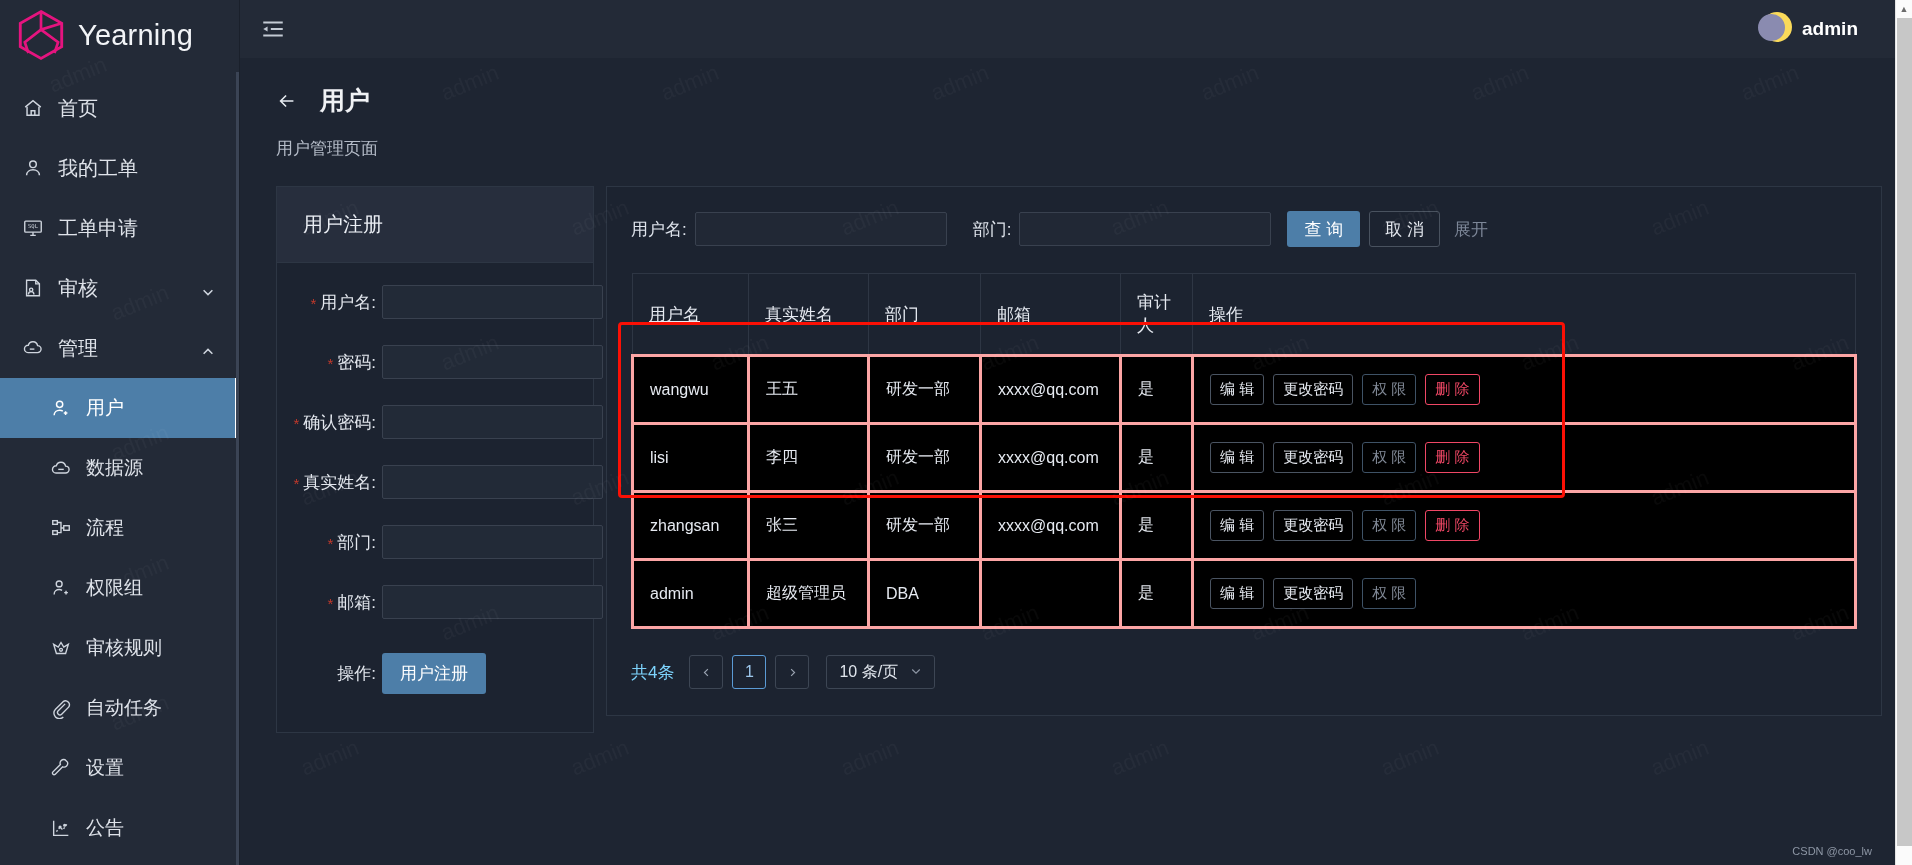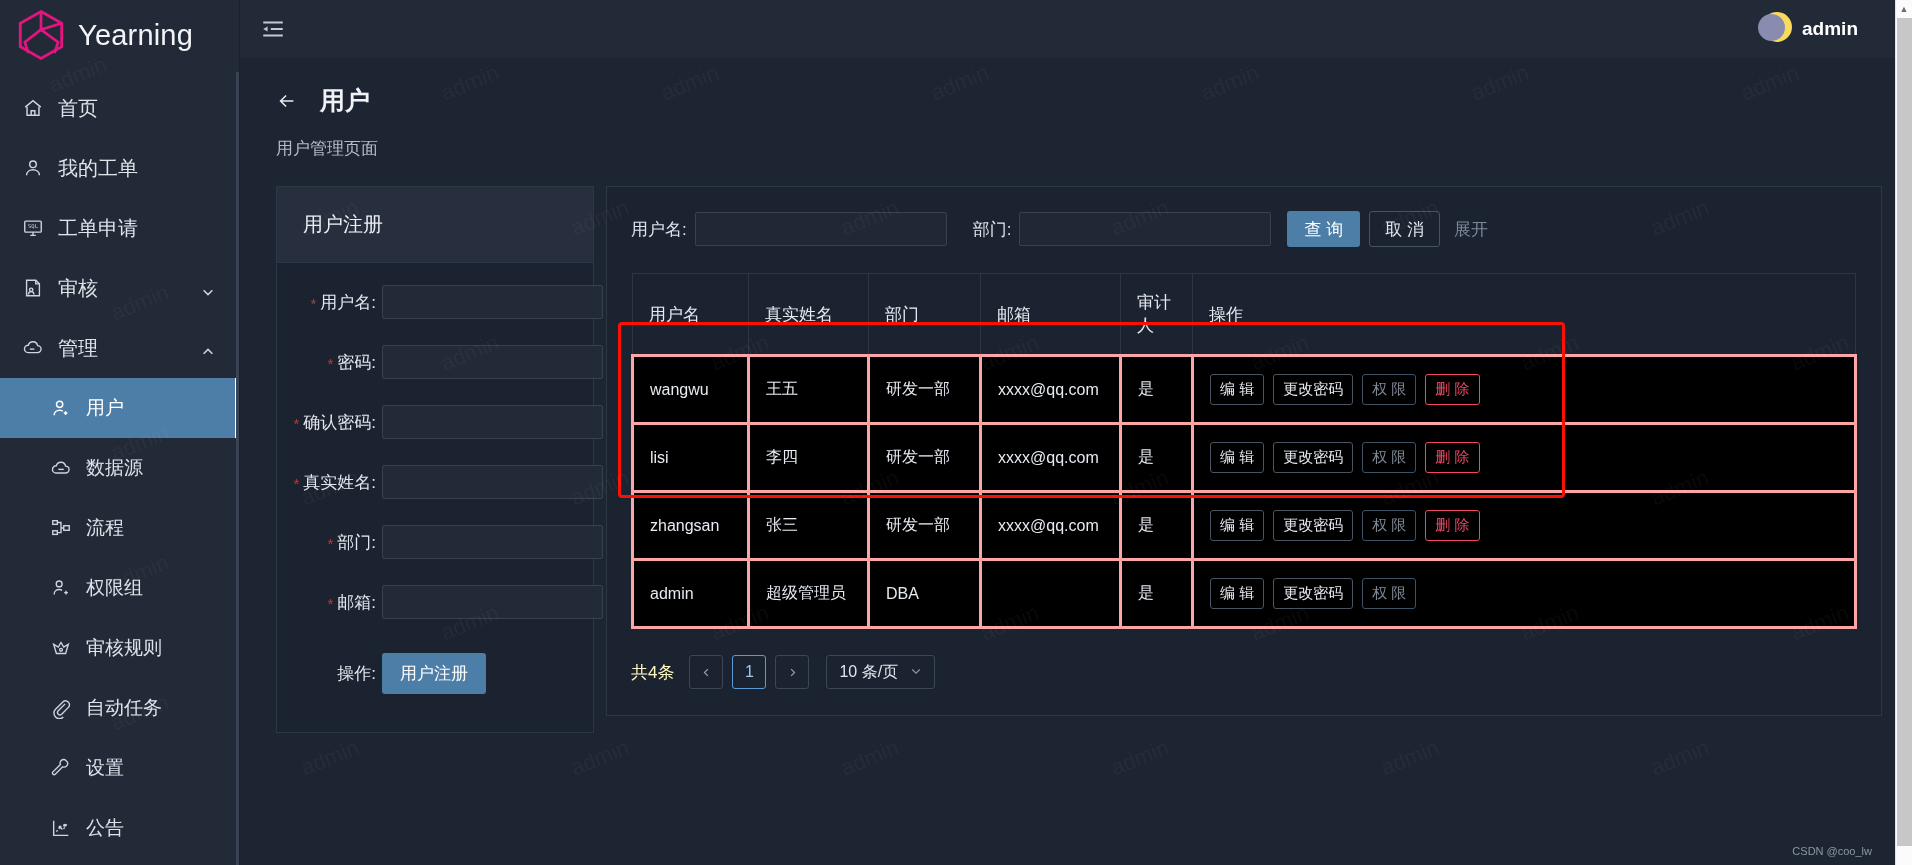--- a/index.html
+++ b/index.html
@@ -284,21 +284,21 @@
     background: #1c2330;
   }
   table.usertable td {
     color: #e6eaf1;
     font-size: 16px;
     padding: 17px 16px;
     border: 3px solid #fca5a5;
     background: #000000;
     white-space: nowrap;
   }
-  .col-user { width: 116px; }
+  .col-user { width: 116px; text-decoration: underline; }
   .col-name { width: 120px; }
   .col-dept { width: 112px; }
   .col-mail { width: 140px; }
   .col-audit { width: 72px; }
   .col-op { width: auto; }
 
   .op-cell { display: flex; gap: 9px; align-items: center; }
   .mini-btn {
     border: 1px solid #4a5462;
     background: transparent;
@@ -329,21 +329,21 @@
     z-index: 30;
   }
 
   
   .pagination {
     display: flex;
     align-items: center;
     gap: 9px;
     margin-top: 26px;
   }
-  .total-text { color: #fef9c3; font-size: 17px; margin-right: 6px; }
+  .total-text { color: #7dd3fc; font-size: 17px; margin-right: 6px; }
   .pg-btn {
     min-width: 34px;
     height: 34px;
     border: 1px solid #3d4654;
     background: transparent;
     color: #9aa3b1;
     font-size: 16px;
     display: inline-flex;
     align-items: center;
     justify-content: center;

